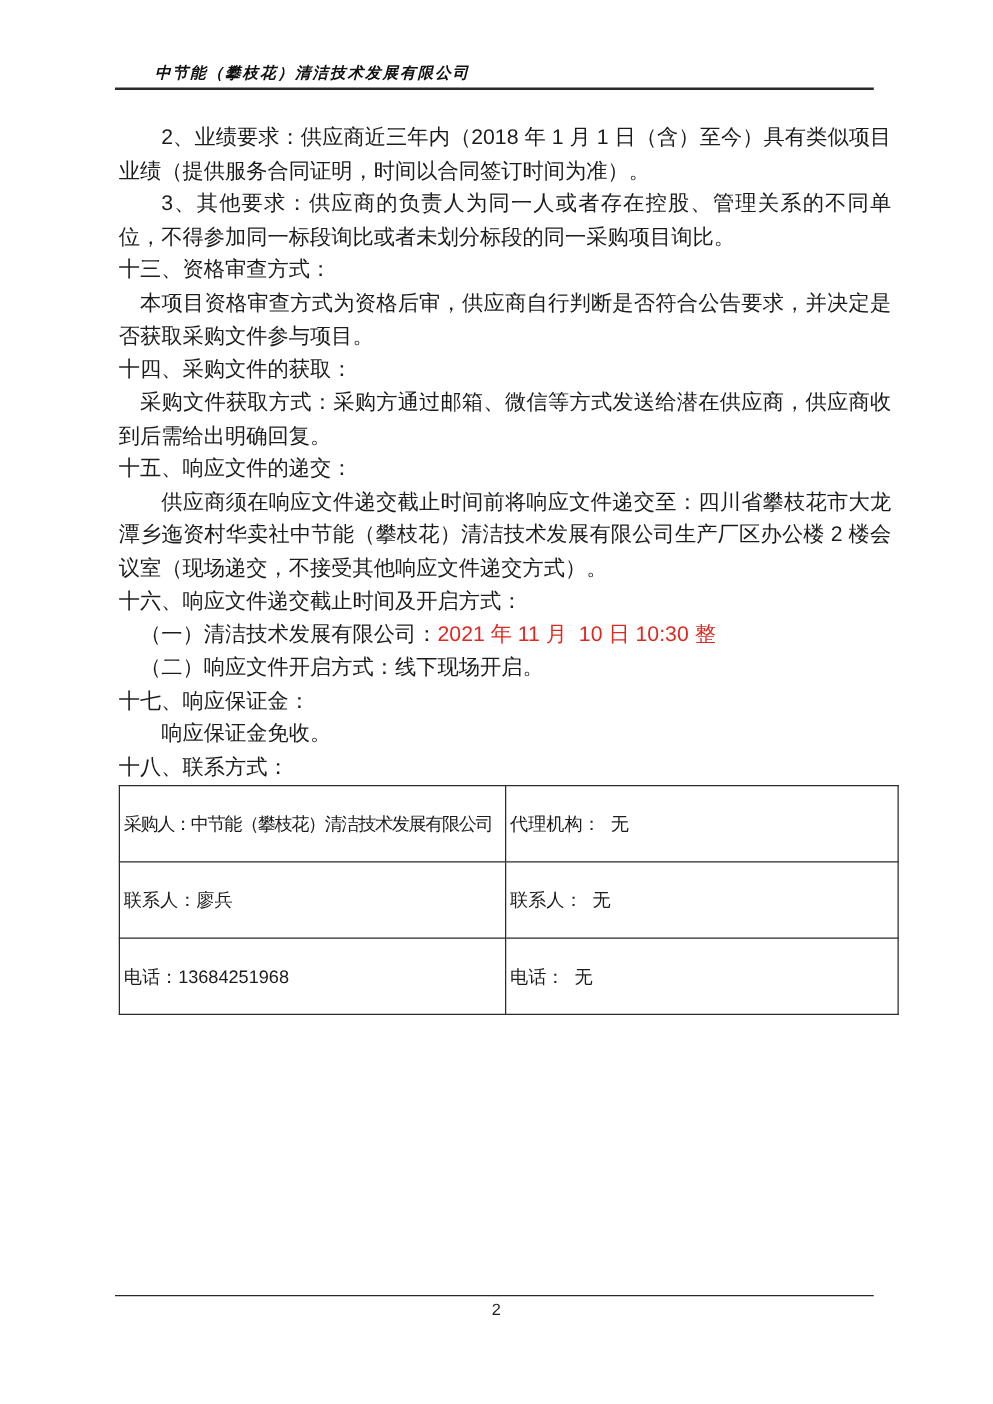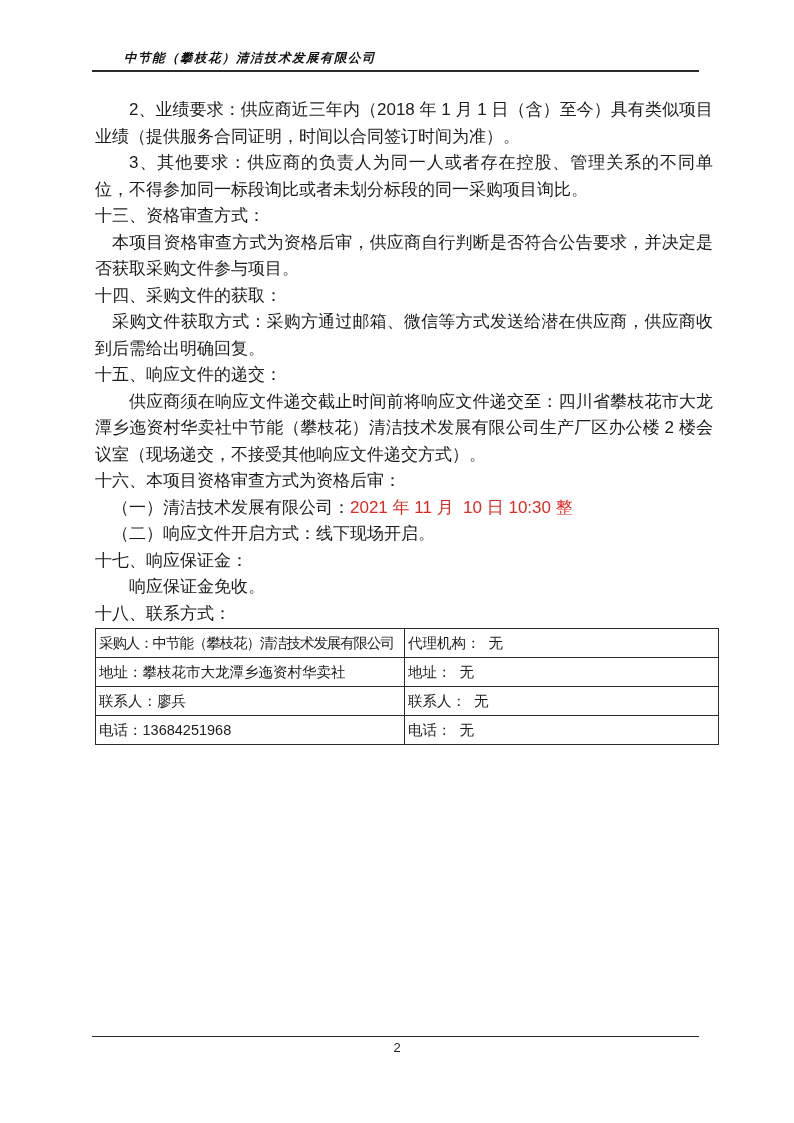--- a/index.html
+++ b/index.html
@@ -64,21 +64,21 @@
     top: 628px;
     width: 623px;
     border-collapse: collapse;
     table-layout: fixed;
     font-size: 14.5px;
     color: #1c1c1c;
   }
   .contact-table td {
     border: 1.5px solid #2b2b2b;
     height: 28px;
-    padding: 0 3px;
+    padding: 16px 3px;
     white-space: pre;
     overflow: hidden;
     vertical-align: middle;
   }
   .contact-table col.left-col  { width: 309px; }
   .contact-table col.right-col { width: 314px; }
   .contact-table td.tight { letter-spacing: -1.1px; }
 
   
   .footer-rule {
@@ -109,43 +109,39 @@
 
   <div class="content">
     <p class="indent2">2、业绩要求：供应商近三年内（2018 年 1 月 1 日（含）至今）具有类似项目业绩（提供服务合同证明，时间以合同签订时间为准）。</p>
     <p class="indent2">3、其他要求：供应商的负责人为同一人或者存在控股、管理关系的不同单位，不得参加同一标段询比或者未划分标段的同一采购项目询比。</p>
     <p>十三、资格审查方式：</p>
     <p class="indent1">本项目资格审查方式为资格后审，供应商自行判断是否符合公告要求，并决定是否获取采购文件参与项目。</p>
     <p>十四、采购文件的获取：</p>
     <p class="indent1">采购文件获取方式：采购方通过邮箱、微信等方式发送给潜在供应商，供应商收到后需给出明确回复。</p>
     <p>十五、响应文件的递交：</p>
     <p class="indent2">供应商须在响应文件递交截止时间前将响应文件递交至：四川省攀枝花市大龙潭乡迤资村华卖社中节能（攀枝花）清洁技术发展有限公司生产厂区办公楼 2 楼会议室（现场递交，不接受其他响应文件递交方式）。</p>
-    <p>十六、本项目资格审查方式为资格后审：</p>
+    <p>十六、响应文件递交截止时间及开启方式：</p>
     <p class="indent1"><span>（一）清洁技术发展有限公司：</span><span class="deadline-red">2021 年 11 月  10 日 10:30 整</span></p>
     <p class="indent1">（二）响应文件开启方式：线下现场开启。</p>
     <p>十七、响应保证金：</p>
     <p class="indent2">响应保证金免收。</p>
     <p>十八、联系方式：</p>
   </div>
 
   <table class="contact-table">
     <colgroup>
       <col class="left-col">
       <col class="right-col">
     </colgroup>
     <tbody>
       <tr>
         <td class="tight">采购人：中节能（攀枝花）清洁技术发展有限公司</td>
         <td>代理机构：  无</td>
       </tr>
       <tr>
-        <td>地址：攀枝花市大龙潭乡迤资村华卖社</td>
-        <td>地址：  无</td>
-      </tr>
-      <tr>
         <td>联系人：廖兵</td>
         <td>联系人：  无</td>
       </tr>
       <tr>
         <td>电话：13684251968</td>
         <td>电话：  无</td>
       </tr>
     </tbody>
   </table>
 

